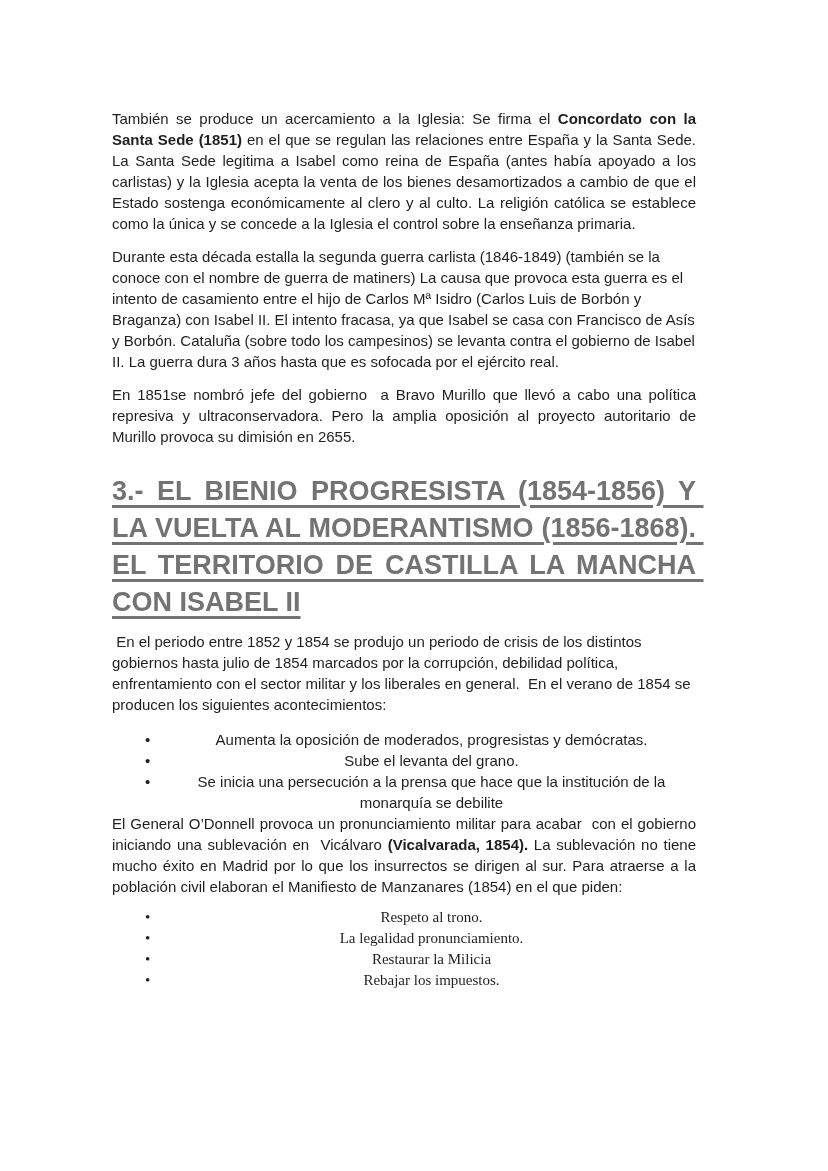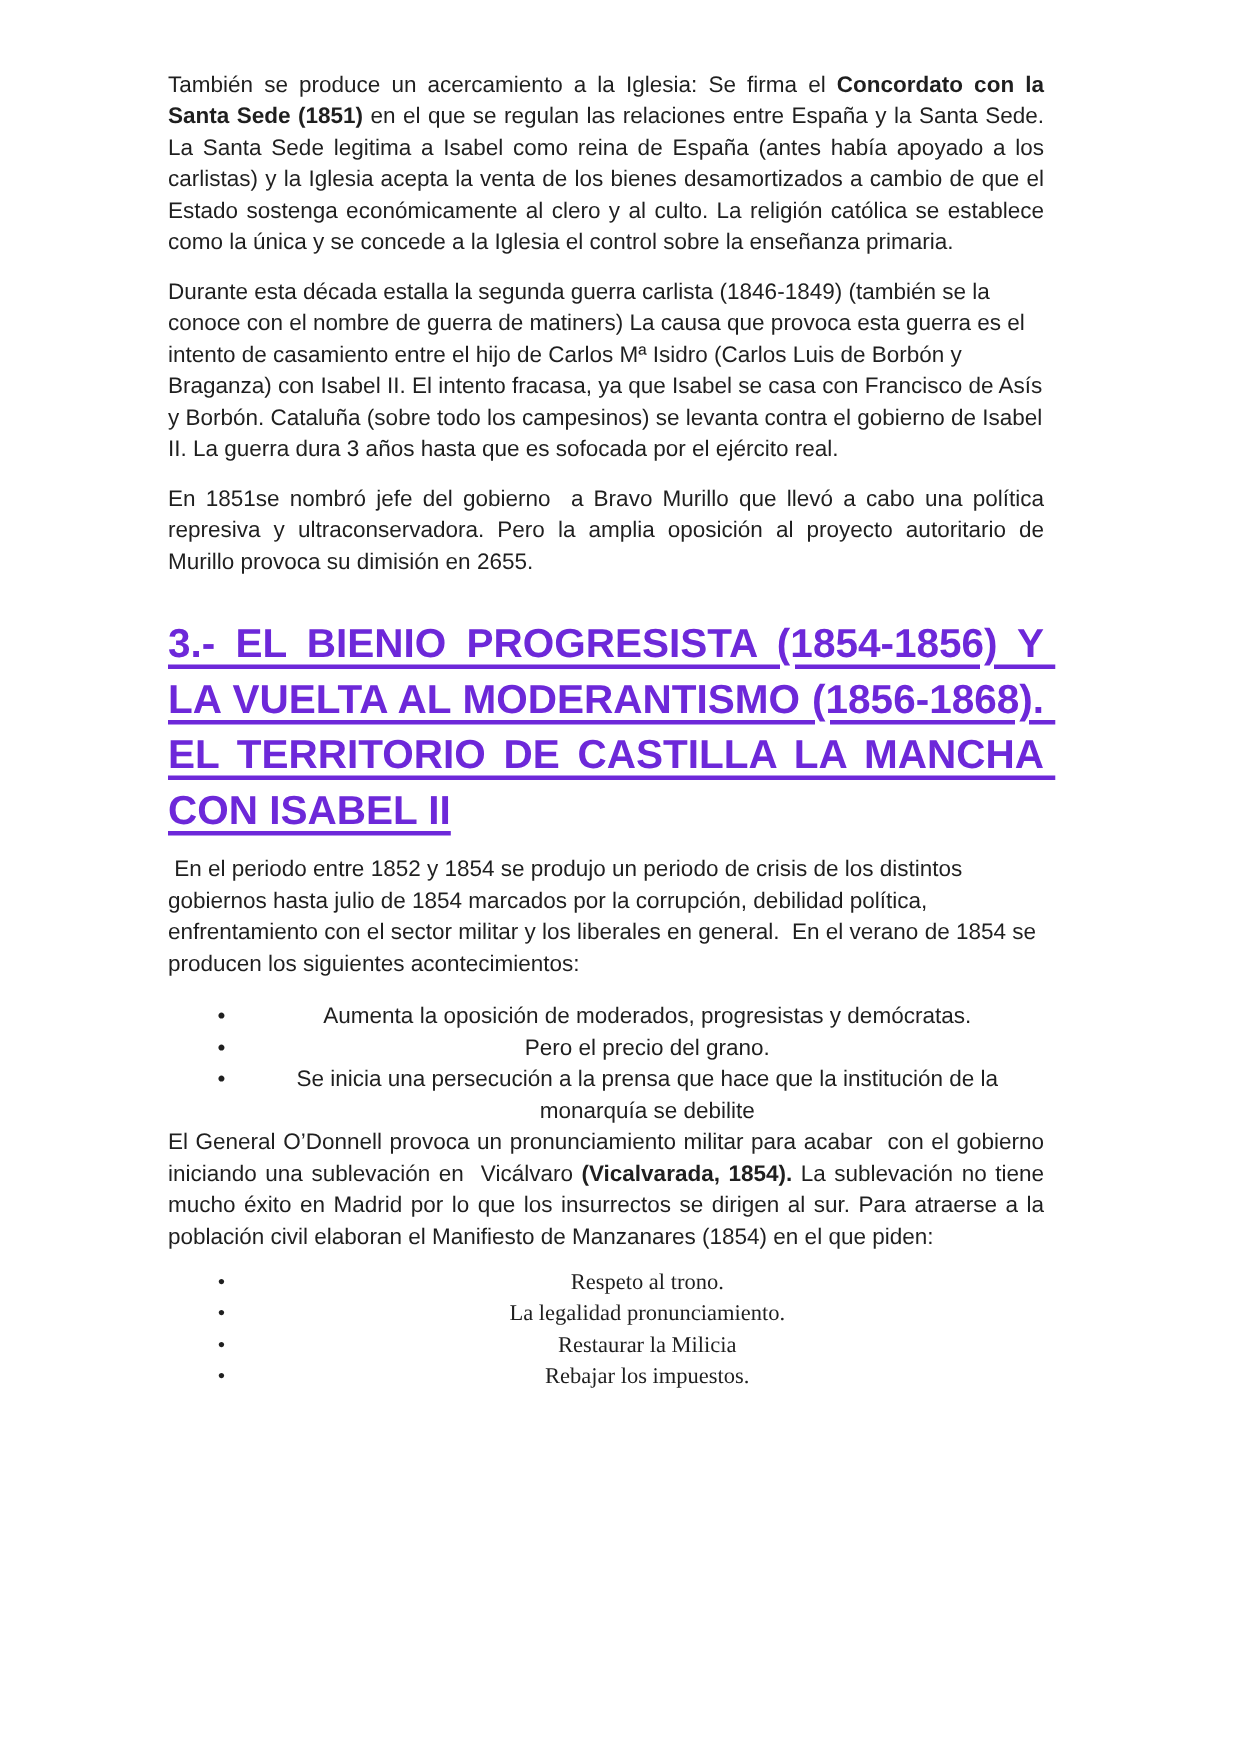--- a/index.html
+++ b/index.html
@@ -10,39 +10,39 @@
   .page {
     position: relative;
     width: 828px;
     height: 1171px;
     background: #ffffff;
     overflow: hidden;
   }
   .content {
     box-sizing: border-box;
     width: 808px;
-    padding: 46px 112px 0 112px;
+    padding: 108px 112px 0 112px;
     font-family: "Liberation Sans", "DejaVu Sans", sans-serif;
     font-size: 15px;
     line-height: 21px;
     color: #1f1f1f;
   }
   .content p {
     margin: 0 0 12px 0;
     white-space: pre-wrap;
   }
   .just {
     text-align: justify;
   }
   .heading {
     margin: 26px 0 10px 0;
     font-size: 27px;
     line-height: 37px;
     font-weight: bold;
-    color: #6d28d9;
+    color: #737373;
     text-align: justify;
     text-decoration: underline;
     text-decoration-thickness: 3px;
     text-underline-offset: 5px;
     white-space: pre-wrap;
   }
   .subheading {
     margin: 0 0 27px 35px;
     white-space: pre-wrap;
   }
@@ -88,21 +88,21 @@
     <p class="just">En 1851se nombró jefe del gobierno  a Bravo Murillo que llevó a cabo una política represiva y ultraconservadora. Pero la amplia oposición al proyecto autoritario de Murillo provoca su dimisión en 2655.</p>
 
 
     <h1 class="heading">3.- EL BIENIO PROGRESISTA (1854-1856) Y LA VUELTA AL MODERANTISMO (1856-1868). EL TERRITORIO DE CASTILLA LA MANCHA CON ISABEL II</h1>
 
 
     <p class="p-crisis"> En el periodo entre 1852 y 1854 se produjo un periodo de crisis de los distintos gobiernos hasta julio de 1854 marcados por la corrupción, debilidad política, enfrentamiento con el sector militar y los liberales en general.  En el verano de 1854 se producen los siguientes acontecimientos:</p>
 
     <ul class="doc-list list-events">
       <li>Aumenta la oposición de moderados, progresistas y demócratas.</li>
-      <li>Pero el precio del grano.</li>
+      <li>Sube el levanta del grano.</li>
       <li class="just">Se inicia una persecución a la prensa que hace que la institución de la monarquía se debilite</li>
     </ul>
 
     <p class="just p-odonnell"><span>El General O’Donnell provoca un pronunciamiento militar para acabar  con el gobierno iniciando una sublevación en  Vicálvaro </span><b>(Vicalvarada, 1854).</b><span> La sublevación no tiene mucho éxito en Madrid por lo que los insurrectos se dirigen al sur. Para atraerse a la población civil elaboran el Manifiesto de Manzanares (1854) en el que piden:</span></p>
 
     <ul class="doc-list list-demands">
       <li>Respeto al trono.</li>
       <li>La legalidad pronunciamiento.</li>
       <li>Restaurar la Milicia</li>
       <li>Rebajar los impuestos.</li>

